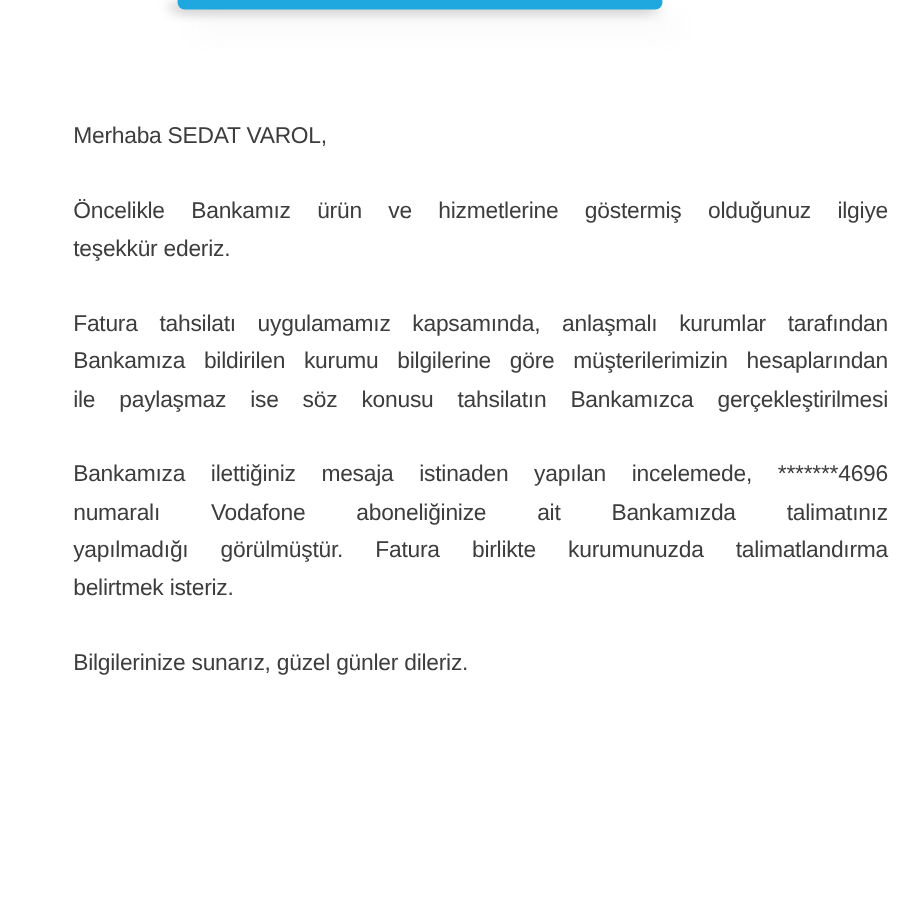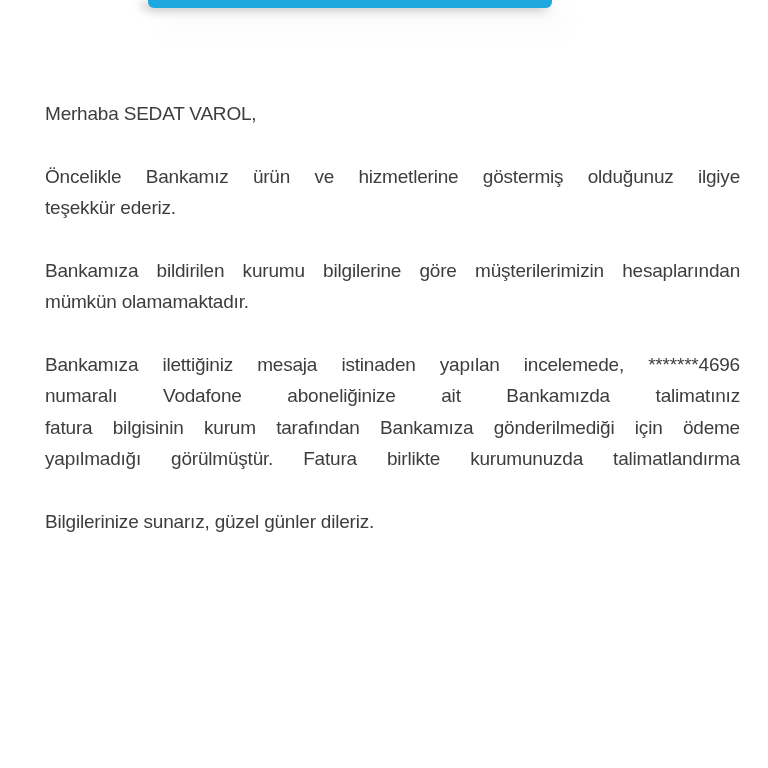--- a/index.html
+++ b/index.html
@@ -30,21 +30,21 @@
     position: absolute;
     top: 98px;
     left: 0;
     width: 768px;
     box-sizing: border-box;
     padding: 0 28px 0 45px;
     font-size: 19px;
     letter-spacing: -0.2px;
     color: var(--text-color, #3d3d3d);
   }
-  .para { margin: 0 0 31px 0; }
+  .para { margin: 0 0 31px 16px; }
   .line {
     position: relative;
     line-height: 31.5px;
     text-align: justify;
     text-align-last: justify;
   }
   .line.last { text-align-last: left; }
   .caret {
     position: absolute;
     width: 4.5px;
@@ -63,27 +63,28 @@
   <div class="para">
     <div class="line last">Merhaba SEDAT VAROL,</div>
   </div>
 
   <div id="paragraphs">
       <div class="para">
         <div class="line">Öncelikle Bankamız ürün ve hizmetlerine göstermiş olduğunuz ilgiye</div>
         <div class="line last">teşekkür ederiz.</div>
       </div>
       <div class="para">
+        <div class="line">Fatura tahsilatı uygulamamız kapsamında, anlaşmalı kurumlar tarafından</div>
         <div class="line">Bankamıza bildirilen kurumu bilgilerine göre müşterilerimizin hesaplarından</div>
-        <div class="line last">mümkün olamamaktadır.</div>
+        <div class="line">ile paylaşmaz ise söz konusu tahsilatın Bankamızca gerçekleştirilmesi</div>
       </div>
       <div class="para">
         <div class="line">Bankamıza ilettiğiniz mesaja istinaden yapılan incelemede, *******4696</div>
         <div class="line">numaralı Vodafone aboneliğinize ait Bankamızda talimatınız</div>
-        <div class="line">fatura bilgisinin kurum tarafından Bankamıza gönderilmediği için ödeme</div>
         <div class="line">yapılmadığı görülmüştür. Fatura birlikte kurumunuzda talimatlandırma</div>
+        <div class="line last">belirtmek isteriz.</div>
       </div>
     </div>
 
   <div class="para">
     <div class="line last">Bilgilerinize sunarız, güzel günler dileriz.</div>
   </div>
 </div>
 
 </body></html>

